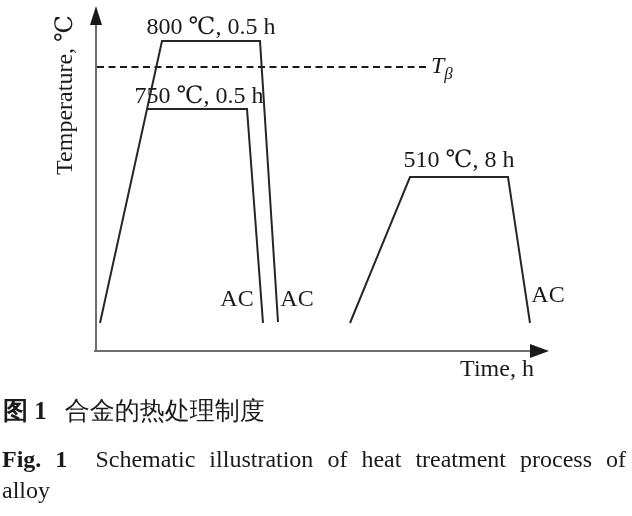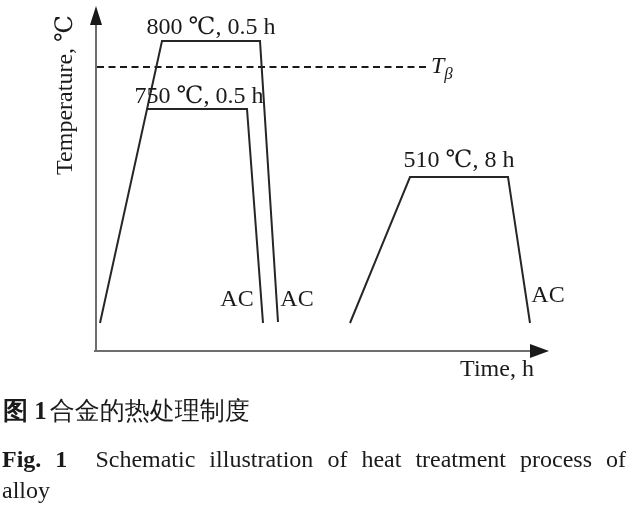--- a/index.html
+++ b/index.html
@@ -30,21 +30,21 @@
     font-size: 24px;
     fill: var(--text, #1a1a1a);
   }
   .t-symbol { font-style: italic; }
   .t-sub    { font-style: italic; font-size: 17px; }
 
   .caption-zh {
     position: absolute; top: 394px; left: 3px;
     font-size: 25px; white-space: nowrap;
   }
-  .caption-zh .cap-label { font-weight: bold; margin-right: 3px; }
+  .caption-zh .cap-label { font-weight: bold; margin-right: 18px; }
 
   .caption-en {
     position: absolute; top: 446px; left: 2px; width: 624px;
     font-size: 24px;
     text-align: justify;
     text-align-last: justify;
   }
   .caption-en .cap-label { font-weight: bold; margin-right: 14px; margin-top: 40px; }
 
   .caption-en2 {

